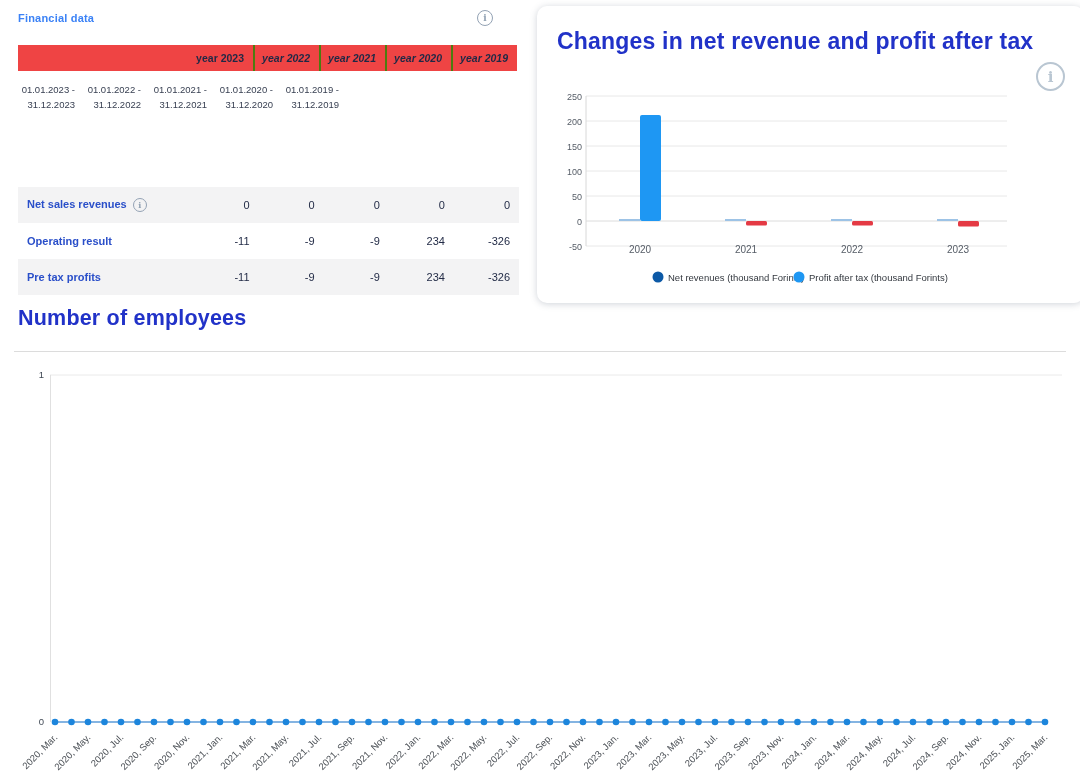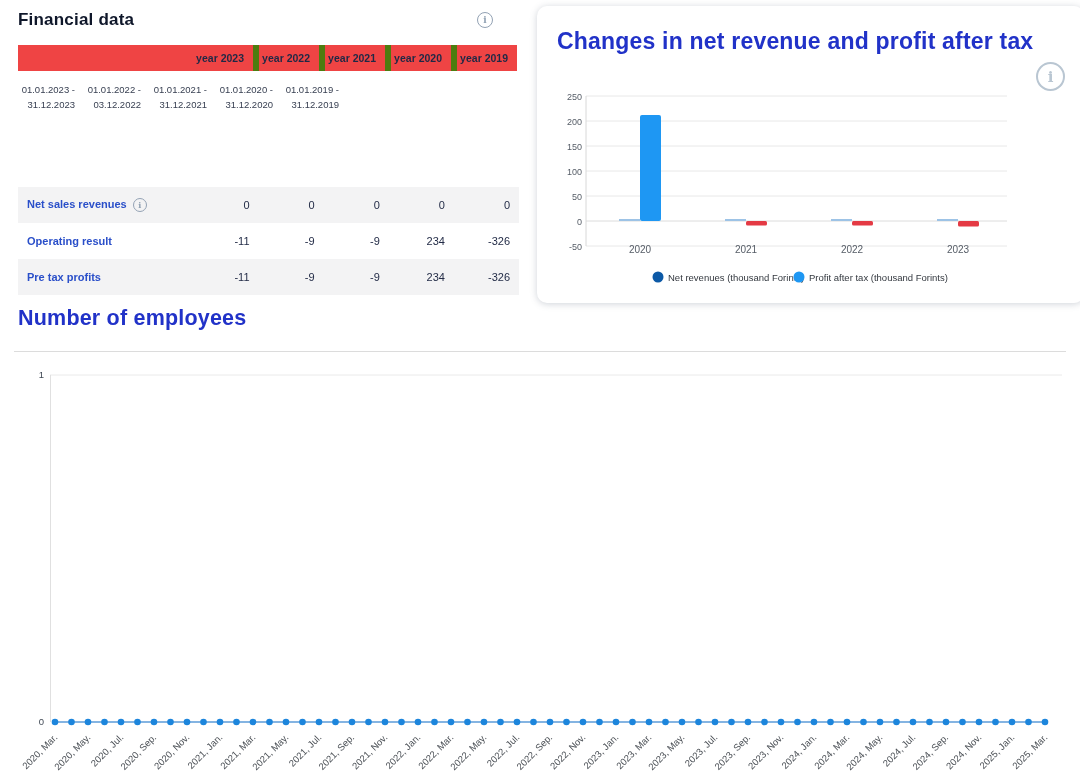--- a/index.html
+++ b/index.html
@@ -3,33 +3,33 @@
 <meta charset="utf-8">
 <style>
   html,body{margin:0;padding:0;}
   body{
     width:1080px;height:784px;position:relative;overflow:hidden;
     background:#ffffff;font-family:"Liberation Sans", sans-serif;
   }
   
   .left-panel{position:absolute;left:0;top:0;width:537px;}
   .panel-head{display:flex;justify-content:space-between;align-items:center;padding:10px 44px 0 18px;}
-  .panel-head h2{margin:0;font-size:17px;font-weight:bold;color:#0f172a;letter-spacing:.2px;}
+  .panel-head h2{margin:0;font-size:11px;font-weight:bold;color:#3b82f6;letter-spacing:.2px;}
   .info-sm{width:14px;height:14px;border:1.2px solid #93a2b4;border-radius:50%;
     color:#8fa0b2;font:bold 9px "DejaVu Serif", serif;display:flex;align-items:center;justify-content:center;}
   .info-xs{width:12px;height:12px;border:1px solid #93a2b4;border-radius:50%;
     color:#8fa0b2;font:bold 8px "DejaVu Serif", serif;display:flex;align-items:center;justify-content:center;margin-left:6px;}
   #fin-table{position:absolute;left:18px;top:45px;width:501px;}
   .trow{display:flex;}
   .c0{width:169px;}
   .cy{width:66px;text-align:right;padding-right:9px;box-sizing:border-box;}
   .thead{height:26px;align-items:center;}
   .thead .c0,.thead .cy{background:#ef4444;height:26px;display:flex;align-items:center;}
   .thead .cy{justify-content:flex-end;font-size:10.5px;font-weight:bold;color:#1e2946;}
-  .thead .gap{border-left:6px solid #4d7c0f;}
+  .thead .gap{border-left:2px solid #4d7c0f;font-style:italic;}
   .report-row{padding-top:11px;height:42px;}
   .report-label div{font-size:10.5px;color:#384052;line-height:15px;}
   .report-val{font-size:9.5px;color:#384052;line-height:15px;}
   .spacer{height:63px;}
   .data-row{height:36px;align-items:center;}
   .data-row.alt{background:#f3f3f4;}
   .row-label{font-size:11px;font-weight:bold;color:#2a4fc9;padding-left:9px;display:flex;}
   .row-val{font-size:11px;color:#232c47;}
   
   .card{position:absolute;left:537px;top:6px;width:547px;height:297px;background:#fff;
@@ -61,21 +61,21 @@
         <div class="cy gap">year 2020</div>
         <div class="cy gap">year 2019</div>
       </div>
       <div class="trow report-row">
         <div class="cy report-val">
           <div>01.01.2023 -</div>
           <div>31.12.2023</div>
         </div>
         <div class="cy report-val">
           <div>01.01.2022 -</div>
-          <div>03.12.2022</div>
+          <div>31.12.2022</div>
         </div>
         <div class="cy report-val">
           <div>01.01.2021 -</div>
           <div>31.12.2021</div>
         </div>
         <div class="cy report-val">
           <div>01.01.2020 -</div>
           <div>31.12.2020</div>
         </div>
         <div class="cy report-val">

